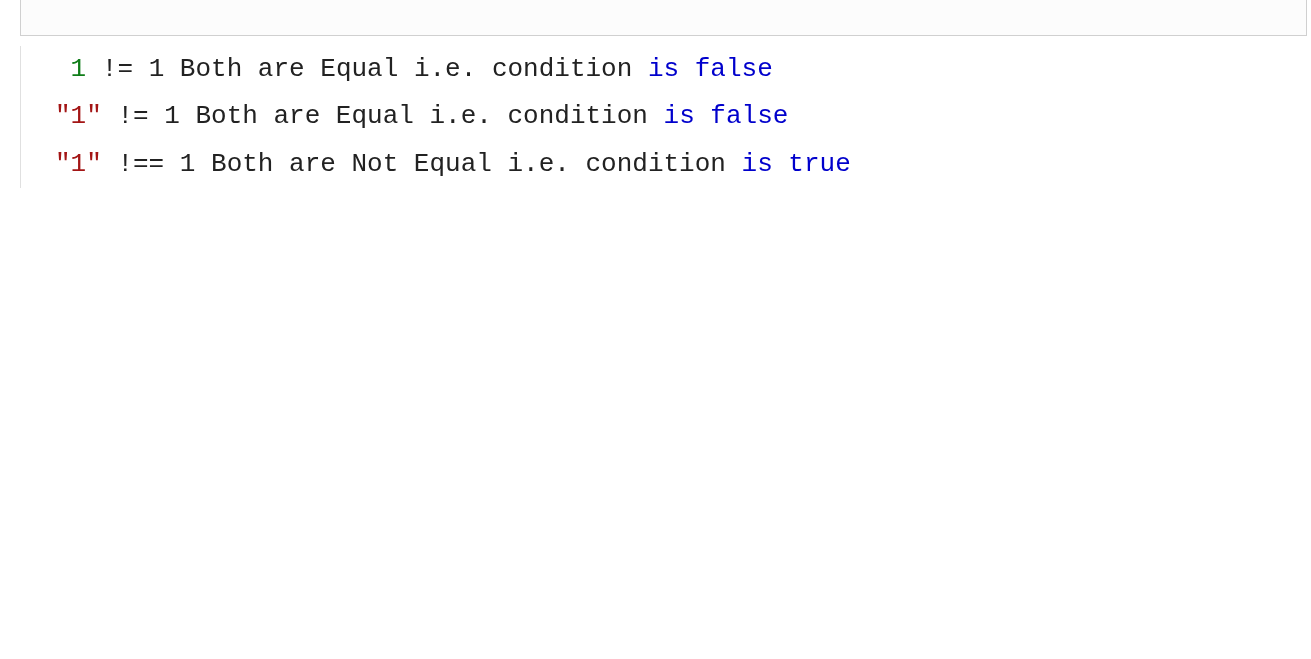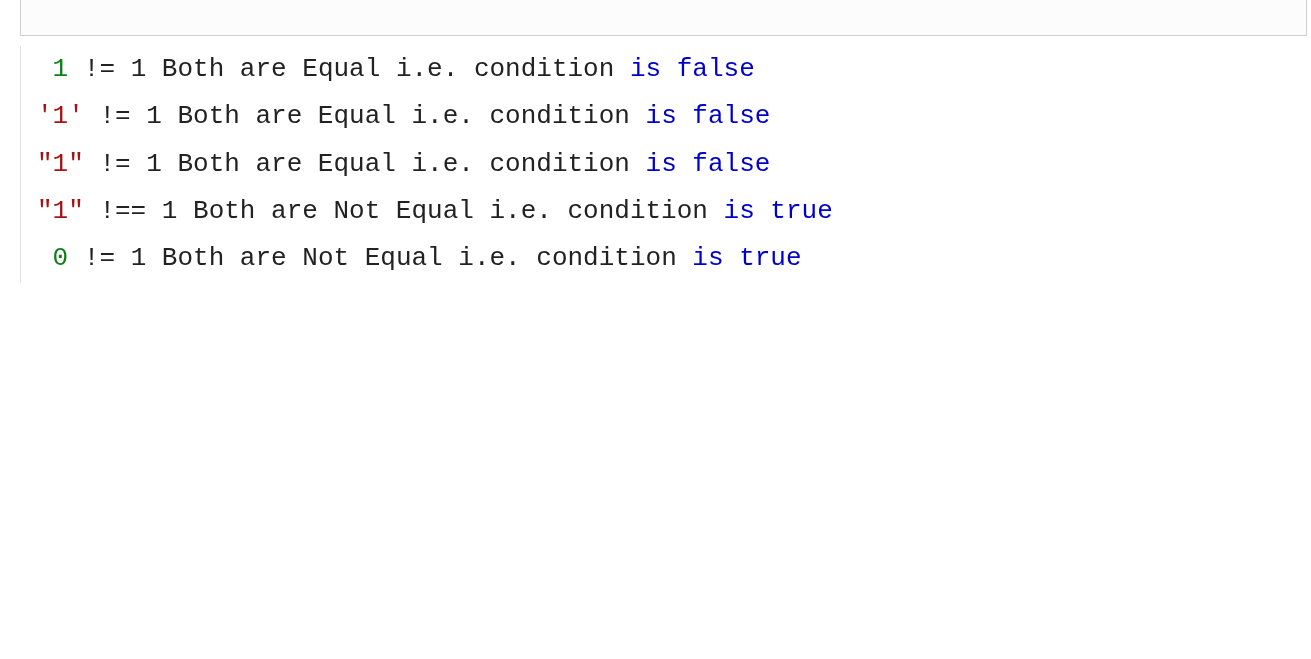--- a/index.html
+++ b/index.html
@@ -16,21 +16,21 @@
     .top-box {
       border: 1px solid #d0d0d0;
       border-top: none;
       height: 36px;
       margin-left: 20px;
       margin-right: 4px;
       margin-bottom: 10px;
       background: #fcfcfc;
     }
     .code-block {
-      padding-left: 16px;
+      padding-left: 34px;
       border-left: 1px solid #e0e0e0;
       margin-left: 20px;
       line-height: 1.82;
     }
     .line {
       white-space: pre;
     }
     .tk-num {
       color: #0f7d18;
     }
@@ -47,17 +47,15 @@
       color: #0000cc;
     }
   </style>
 </head>
 <body>
 
 <div class="top-box"></div>
 
 <div class="code-block">
   <div class="line"><span class="tk-text"> </span><span class="tk-num">1</span><span class="tk-op"> != </span><span class="tk-text">1</span><span class="tk-text"> Both are Equal i.e. condition </span><span class="tk-kw">is false</span></div>
-  <div class="line"><span class="tk-text"></span><span class="tk-str">'1'</span><span class="tk-op"> != </span><span class="tk-text">1</span><span class="tk-text"> Both are Equal i.e. condition </span><span class="tk-kw">is false</span></div>
   <div class="line"><span class="tk-text"></span><span class="tk-str">"1"</span><span class="tk-op"> != </span><span class="tk-text">1</span><span class="tk-text"> Both are Equal i.e. condition </span><span class="tk-kw">is false</span></div>
   <div class="line"><span class="tk-text"></span><span class="tk-str">"1"</span><span class="tk-op"> !== </span><span class="tk-text">1</span><span class="tk-text"> Both are Not Equal i.e. condition </span><span class="tk-kw">is true</span></div>
-  <div class="line"><span class="tk-text"> </span><span class="tk-num">0</span><span class="tk-op"> != </span><span class="tk-text">1</span><span class="tk-text"> Both are Not Equal i.e. condition </span><span class="tk-kw">is true</span></div>
 </div>
 
 </body></html>

